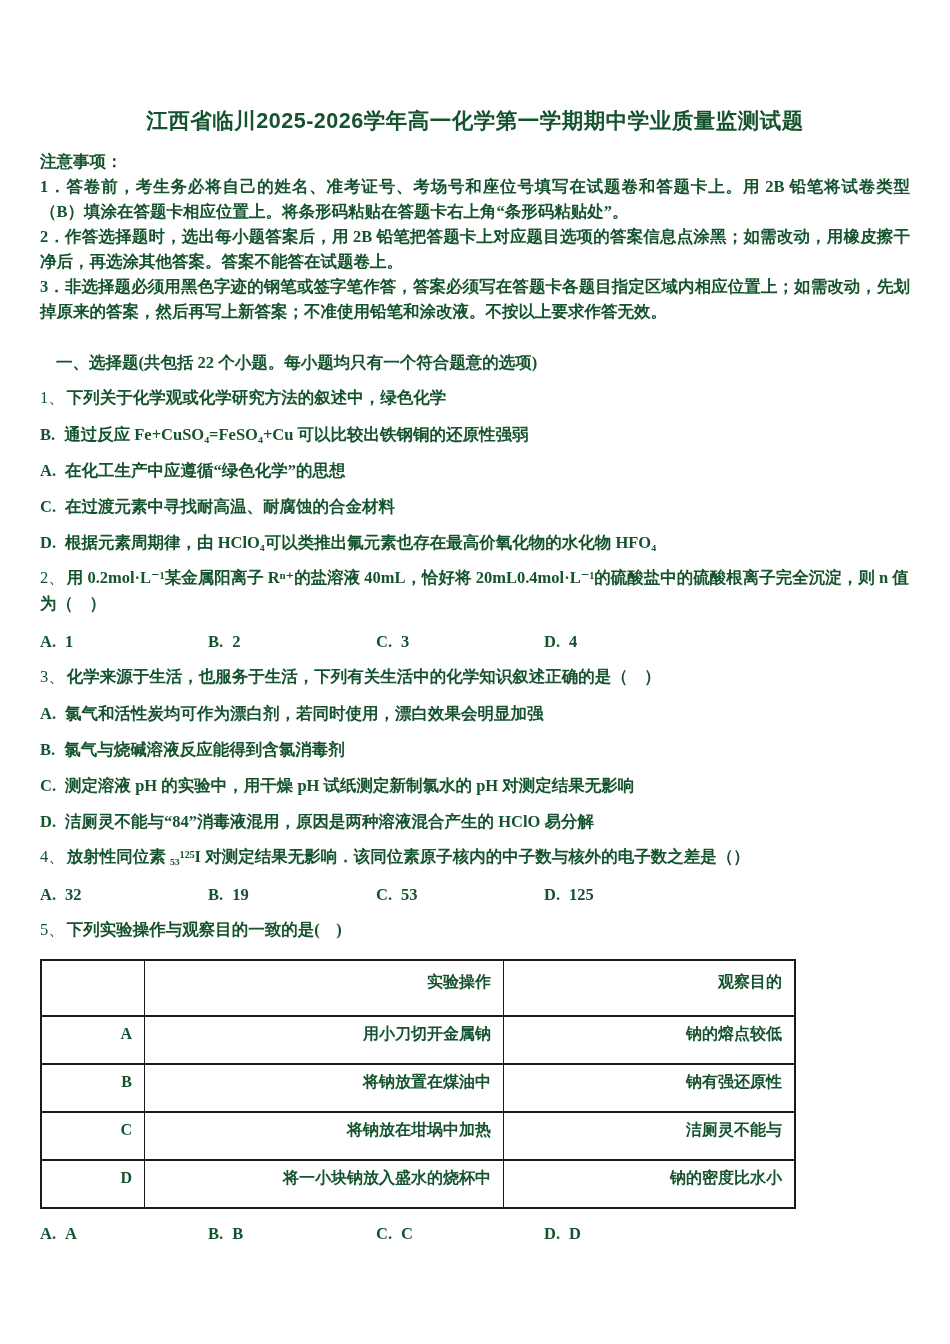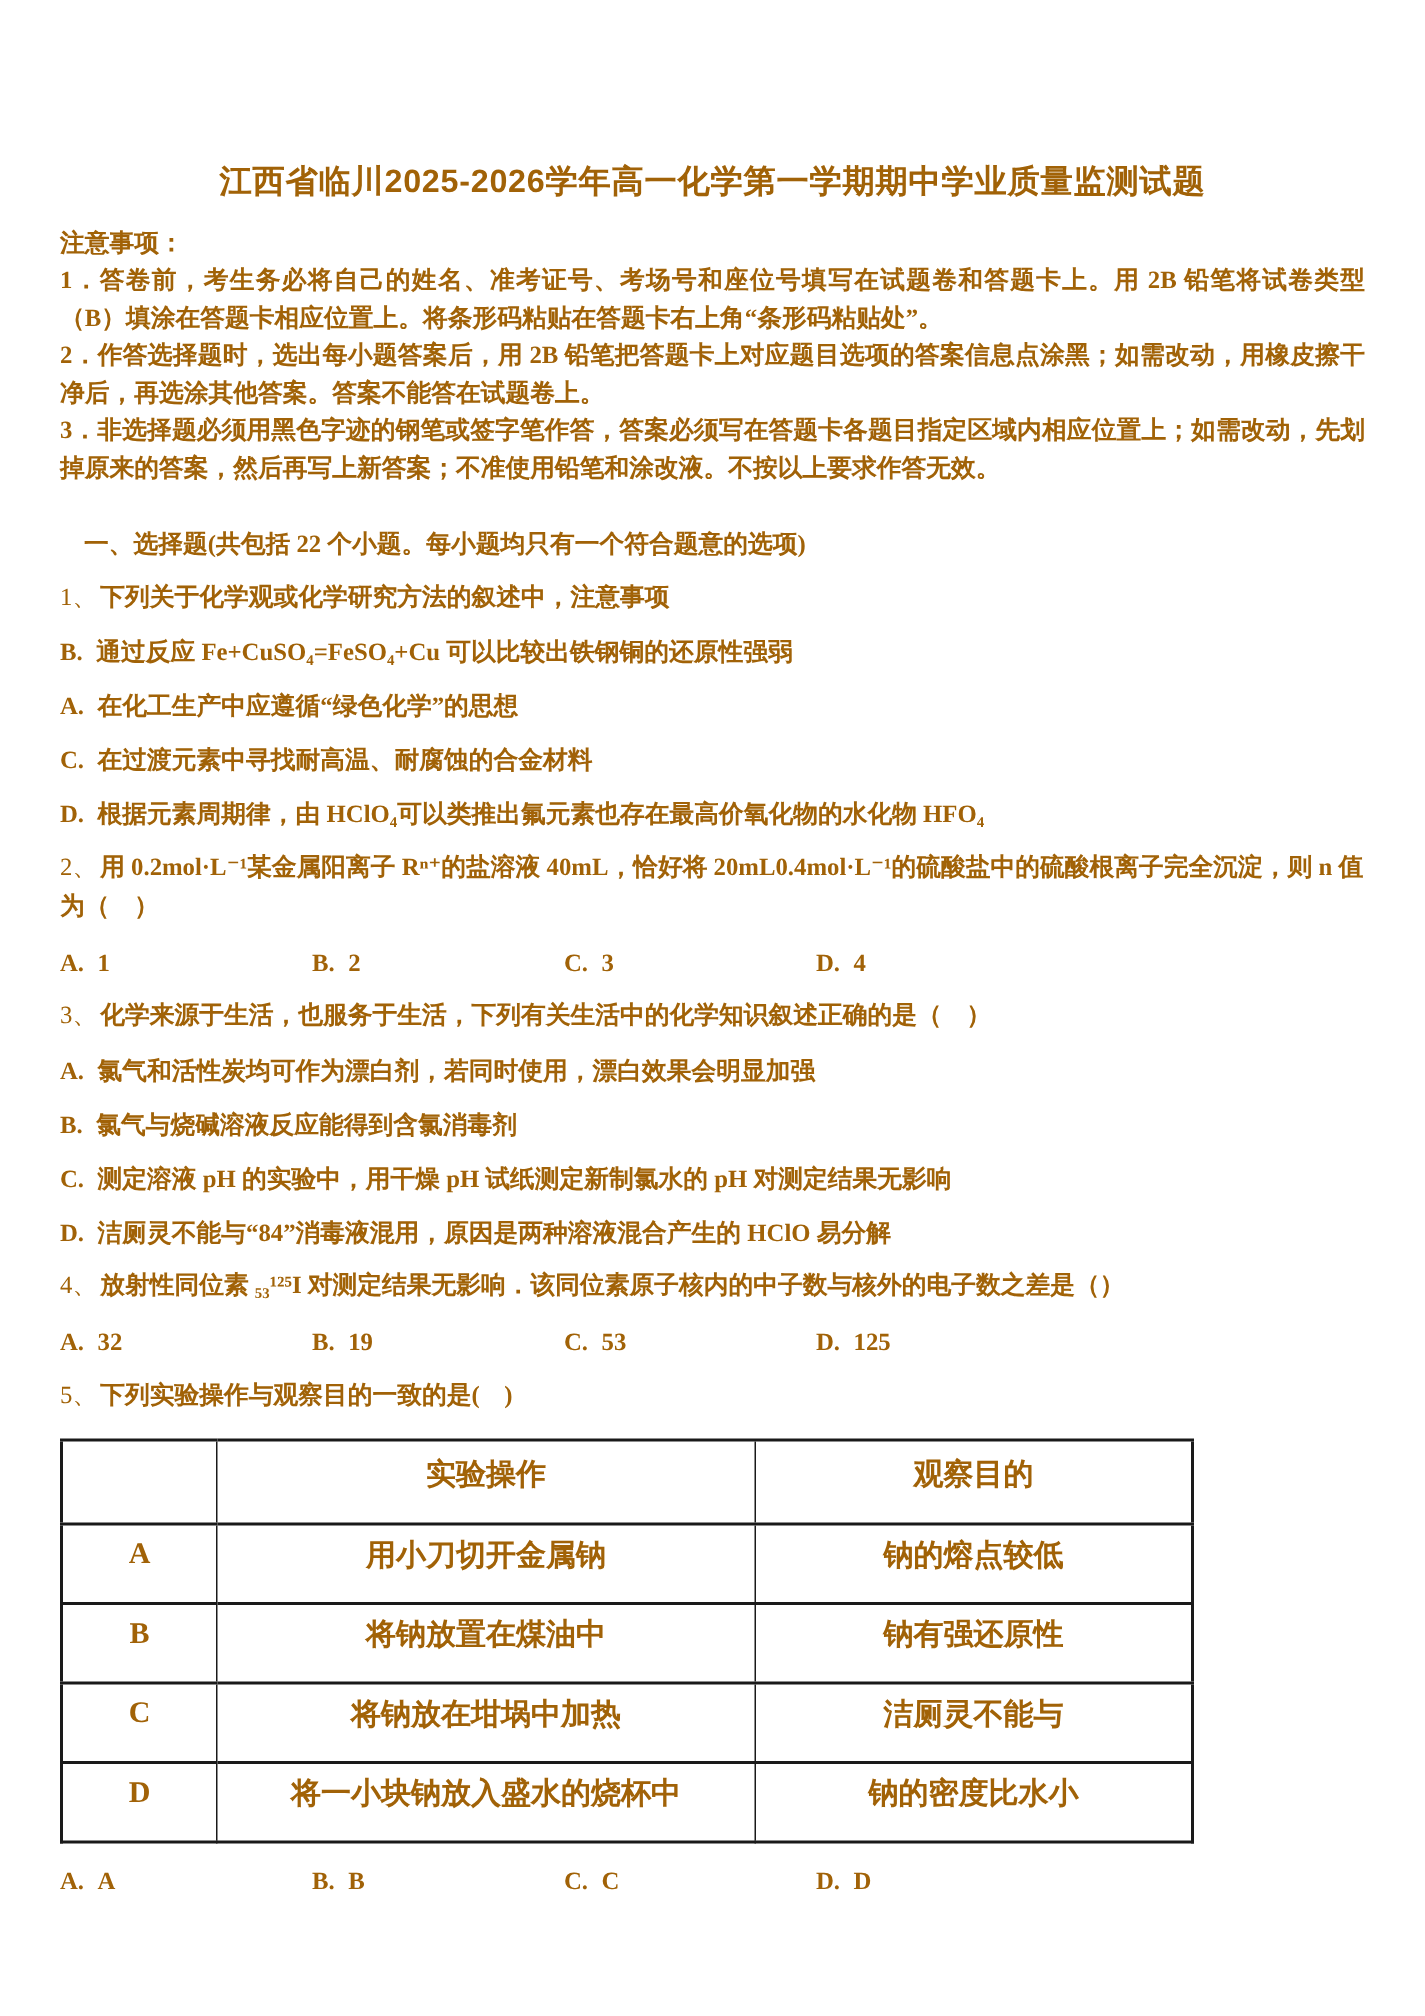--- a/index.html
+++ b/index.html
@@ -2,21 +2,21 @@
 <html><head>
 <meta charset="utf-8">
 <style>
   html, body { margin: 0; padding: 0; background: #ffffff; }
   .page {
     position: relative;
     width: 950px;
     height: 1344px;
     box-sizing: border-box;
     background: #ffffff;
-    color: #a16207;
+    color: #14532d;
     padding: 106px 40px 0 40px;
     font-family: "Liberation Serif", "DejaVu Serif", serif;
     font-weight: bold;
     font-size: 16.5px;
     overflow: hidden;
   }
   .title {
     margin: 0 0 14px 0;
     text-align: center;
     font-family: "Liberation Sans", "DejaVu Sans", sans-serif;
@@ -41,25 +41,25 @@
   table.q5 {
     border-collapse: collapse;
     margin: 16px 0 0 0;
     table-layout: fixed;
     width: 678px;
     border: 2px solid #1a1a1a;
   }
   table.q5 th, table.q5 td {
     border: 1px solid #1a1a1a;
     border-top: 2px solid #1a1a1a;
-    text-align: center;
+    text-align: right;
     vertical-align: middle;
     padding: 6px 12px 18px 12px;
     font-weight: bold;
-    font-size: 20px;
+    font-size: 16px;
   }
   table.q5 .c-letter { width: 78px; }
   table.q5 .c-op { width: 334px; }
   table.q5 .c-purpose { width: 266px; }
   table.q5 tr { height: 48px; }
   table.q5 tr.head { height: 56px; }
 </style>
 </head>
 <body>
 
@@ -70,21 +70,21 @@
   <div class="notice">
     <p>注意事项：</p>
     <p>1．答卷前，考生务必将自己的姓名、准考证号、考场号和座位号填写在试题卷和答题卡上。用 2B 铅笔将试卷类型（B）填涂在答题卡相应位置上。将条形码粘贴在答题卡右上角“条形码粘贴处”。</p>
     <p>2．作答选择题时，选出每小题答案后，用 2B 铅笔把答题卡上对应题目选项的答案信息点涂黑；如需改动，用橡皮擦干净后，再选涂其他答案。答案不能答在试题卷上。</p>
     <p>3．非选择题必须用黑色字迹的钢笔或签字笔作答，答案必须写在答题卡各题目指定区域内相应位置上；如需改动，先划掉原来的答案，然后再写上新答案；不准使用铅笔和涂改液。不按以上要求作答无效。</p>
   </div>
 
   <p class="section-heading">一、选择题(共包括 22 个小题。每小题均只有一个符合题意的选项)</p>
 
   <div class="question">
-    <p class="stem"><span class="qnum">1、</span><span>下列关于化学观或化学研究方法的叙述中，注意事项</span></p>
+    <p class="stem"><span class="qnum">1、</span><span>下列关于化学观或化学研究方法的叙述中，绿色化学</span></p>
     <p class="opt"><span class="optlabel">B.</span><span>通过反应 Fe+CuSO₄=FeSO₄+Cu 可以比较出铁钢铜的还原性强弱</span></p>
     <p class="opt"><span class="optlabel">A.</span><span>在化工生产中应遵循“绿色化学”的思想</span></p>
     <p class="opt"><span class="optlabel">C.</span><span>在过渡元素中寻找耐高温、耐腐蚀的合金材料</span></p>
     <p class="opt"><span class="optlabel">D.</span><span>根据元素周期律，由 HClO₄可以类推出氟元素也存在最高价氧化物的水化物 HFO₄</span></p>
   </div>
 
   <div class="question">
     <p class="stem"><span class="qnum">2、</span><span>用 0.2mol·L⁻¹某金属阳离子 Rⁿ⁺的盐溶液 40mL，恰好将 20mL0.4mol·L⁻¹的硫酸盐中的硫酸根离子完全沉淀，则 n 值为（　）</span></p>
     <div class="optrow">
       <span class="optcell"><span class="optlabel">A.</span><span>1</span></span><span class="optcell"><span class="optlabel">B.</span><span>2</span></span><span class="optcell"><span class="optlabel">C.</span><span>3</span></span><span class="optcell"><span class="optlabel">D.</span><span>4</span></span>

